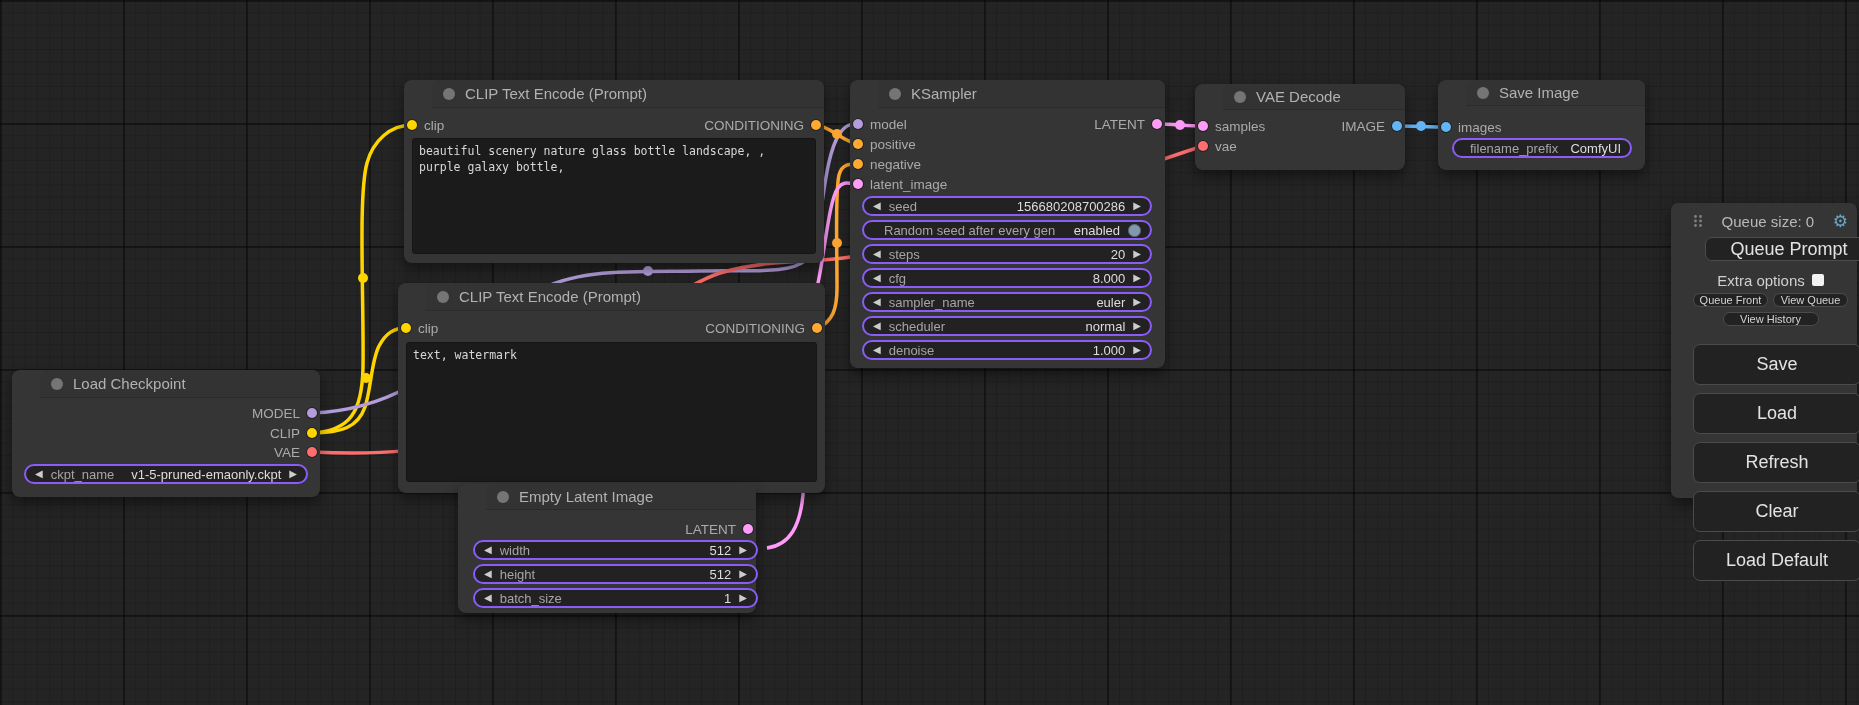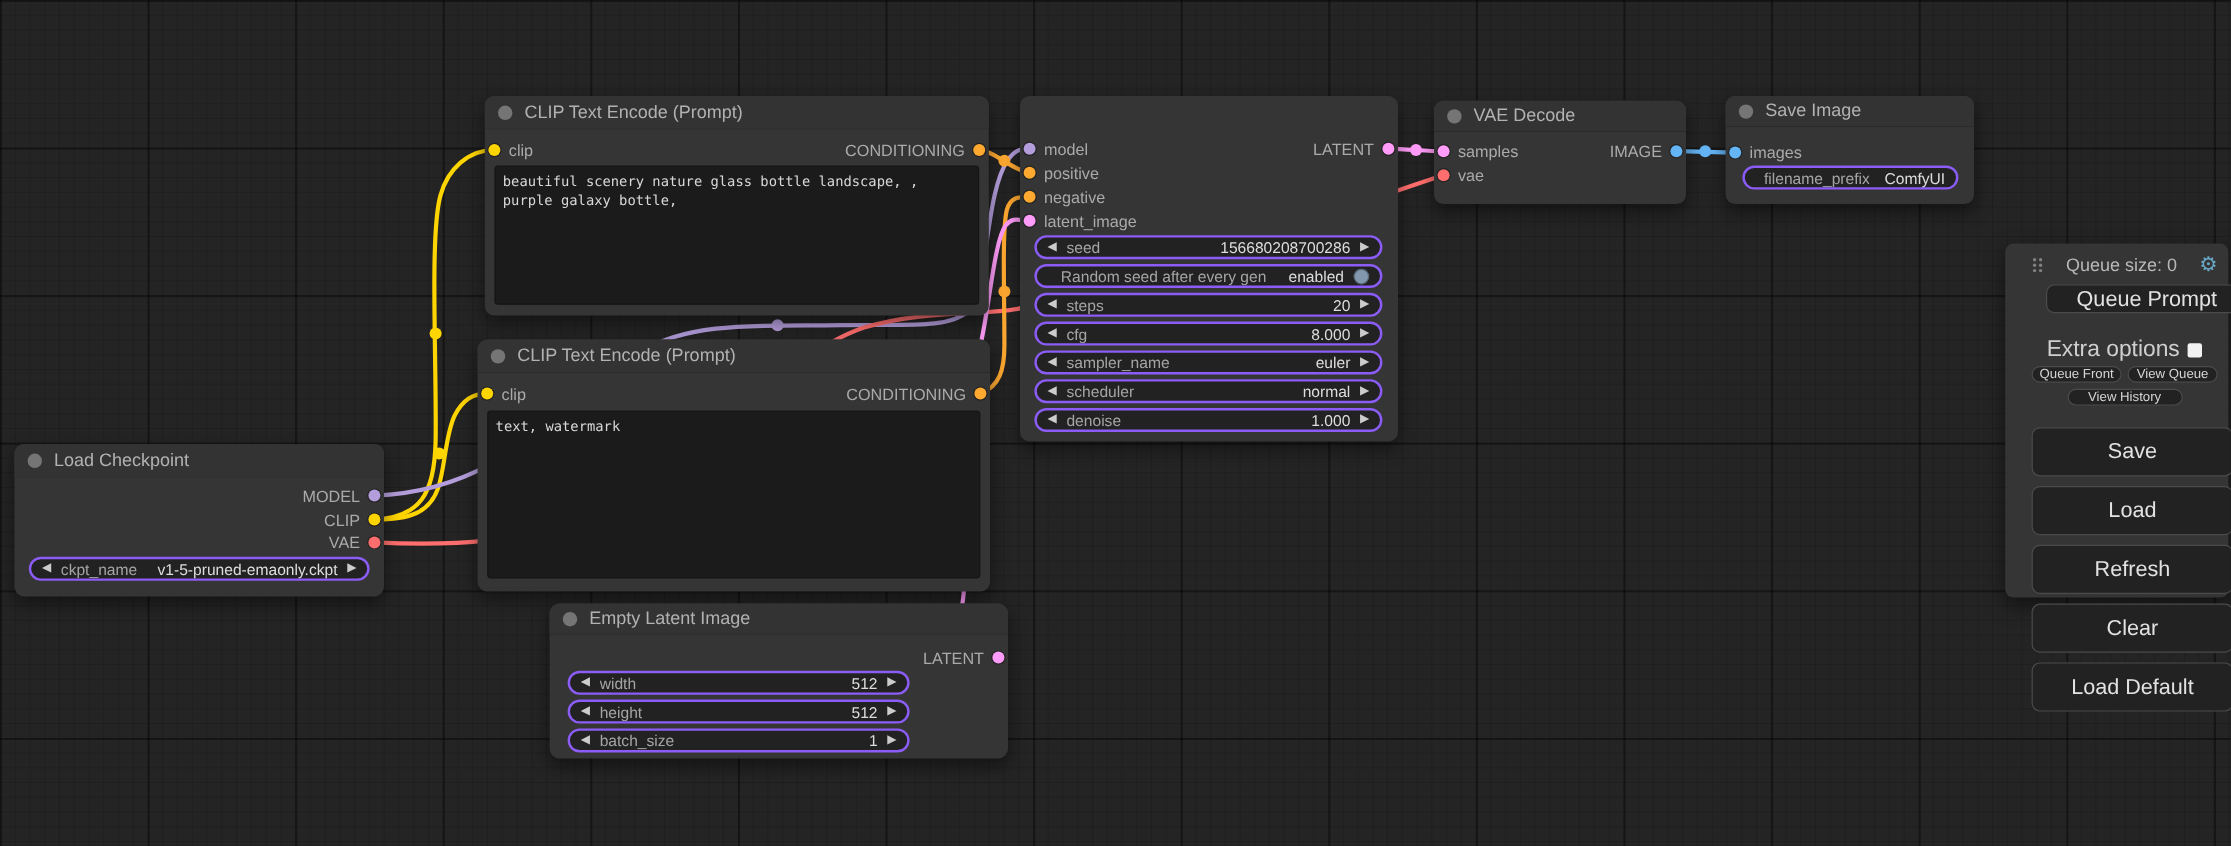--- a/index.html
+++ b/index.html
@@ -9,21 +9,21 @@
     background-image:
       linear-gradient(rgba(0,0,0,.38) 1.5px, transparent 1.5px),
       linear-gradient(90deg, rgba(0,0,0,.38) 1.5px, transparent 1.5px),
       linear-gradient(rgba(0,0,0,.14) 1px, transparent 1px),
       linear-gradient(90deg, rgba(0,0,0,.14) 1px, transparent 1px);
     background-size:123px 123px,123px 123px,12.3px 12.3px,12.3px 12.3px;}
   #wires{position:absolute;left:0;top:0;z-index:1;pointer-events:none;}
   .node{position:absolute;background:#353535;border-radius:8px;z-index:2;
     box-shadow:0 6px 14px rgba(0,0,0,.45);}
   .ntitle{height:28px;display:flex;align-items:center;gap:10px;padding:0 11px;background:#333333;
-    border-radius:8px 8px 0 0;border-bottom:1px solid #2b2b2b;box-sizing:border-box;}
+    border-radius:8px 8px 0 0;border-bottom:1px solid #2b2b2b;box-sizing:border-box;margin-left:28px;}
   .tdot{width:12px;height:12px;border-radius:50%;background:#757575;flex:none;}
   .ttext{color:#b2b2b2;font-size:15px;white-space:nowrap;}
   .slot{position:absolute;height:16px;display:flex;align-items:center;gap:7px;color:#aaa;
     font-size:13.5px;white-space:nowrap;}
   .slot.in{left:3px;}
   .slot.out{right:3px;}
   .port{width:10px;height:10px;border-radius:50%;flex:none;box-shadow:0 0 0 1px rgba(0,0,0,.35);}
   .p-model{background:#B39DDB}.p-clip{background:#FFD500}.p-vae{background:#FF6E6E}
   .p-cond{background:#FFA931}.p-latent{background:#FF9CF9}.p-image{background:#64B5F6}
   .widget{position:absolute;height:20px;background:#222;border:2px solid #8b5cf6;border-radius:10px;
@@ -40,22 +40,22 @@
   #qpanel{position:absolute;left:1671px;top:203px;width:186px;height:295px;background:#353535;
     border-radius:7px;z-index:4;box-shadow:0 6px 16px rgba(0,0,0,.5);box-sizing:border-box;
     padding:8px 9px 9px 22px;}
   .qhead{display:flex;align-items:center;height:20px;}
   .qsize{flex:1;text-align:center;color:#b8b8b8;font-size:15px;}
   .gear{color:#68A7C8;font-size:17px;line-height:1;font-family:"DejaVu Sans",sans-serif;cursor:pointer;}
   .qbtn{display:flex;align-items:center;justify-content:center;background:#222;
     border:1px solid #4b4b4b;border-radius:7px;color:#e2e2e2;cursor:pointer;box-sizing:border-box;}
   .qbig{width:168px;height:41px;font-size:18px;margin-top:8px;}
   .qprompt{width:168px;height:24px;font-size:18px;margin-top:6px;margin-left:12px;}
-  .extra{display:flex;align-items:center;justify-content:center;gap:7px;margin-top:24px;height:14px;
-    color:#cfcfcf;font-size:19px;}
+  .extra{display:flex;align-items:center;justify-content:center;gap:7px;margin-top:12px;height:14px;
+    color:#cfcfcf;font-size:15px;}
   .cbox{width:12px;height:12px;background:#f2f2f2;border-radius:2px;}
   .qsmallrow{display:flex;gap:5px;margin-top:6px;}
   .qsmall{height:14px;border-radius:999px;font-size:11px;color:#d5d5d5;flex:1;
     display:flex;align-items:center;justify-content:center;background:#222;
     border:1px solid #4b4b4b;cursor:pointer;box-sizing:border-box;}
   .qhist{margin:5px auto 0 auto;width:96px;}
   .gap18{margin-top:18px !important;}
 </style>
 </head>
 <body>
@@ -143,21 +143,21 @@
       <span class="port p-clip"></span>
       <span>clip</span>
     </div>
     <div class="slot out" style="top:37px">
       <span>CONDITIONING</span>
       <span class="port p-cond"></span>
     </div>
     <textarea class="ta" style="left: 8px; top: 59px; width: 411px; height: 140px;" spellcheck="false">text, watermark</textarea>
   </div>
 
-  <div class="node" style="left:458px;top:503px;width:382px;height:129px">
+  <div class="node" style="left:458px;top:484px;width:298px;height:129px">
     <div class="ntitle" style="height:26px">
       <span class="tdot"></span>
       <span class="ttext">Empty Latent Image</span>
     </div>
     <div class="slot out" style="top:37px">
       <span>LATENT</span>
       <span class="port p-latent"></span>
     </div>
     <div class="widget" style="left:15px;top:56px;width:285px">
       <span class="warrow">◀</span>
@@ -173,20 +173,24 @@
     </div>
     <div class="widget" style="left:15px;top:104px;width:285px">
       <span class="warrow">◀</span>
       <span class="wlabel">batch_size</span>
       <span class="wvalue">1</span>
       <span class="warrow">▶</span>
     </div>
   </div>
 
   <div class="node" style="left:850px;top:80px;width:315px;height:288px">
+    <div class="ntitle">
+      <span class="tdot"></span>
+      <span class="ttext">KSampler</span>
+    </div>
     <div class="slot in" style="top:36px">
       <span class="port p-model"></span>
       <span>model</span>
     </div>
     <div class="slot in" style="top:56px">
       <span class="port p-cond"></span>
       <span>positive</span>
     </div>
     <div class="slot in" style="top:76px">
       <span class="port p-cond"></span>

